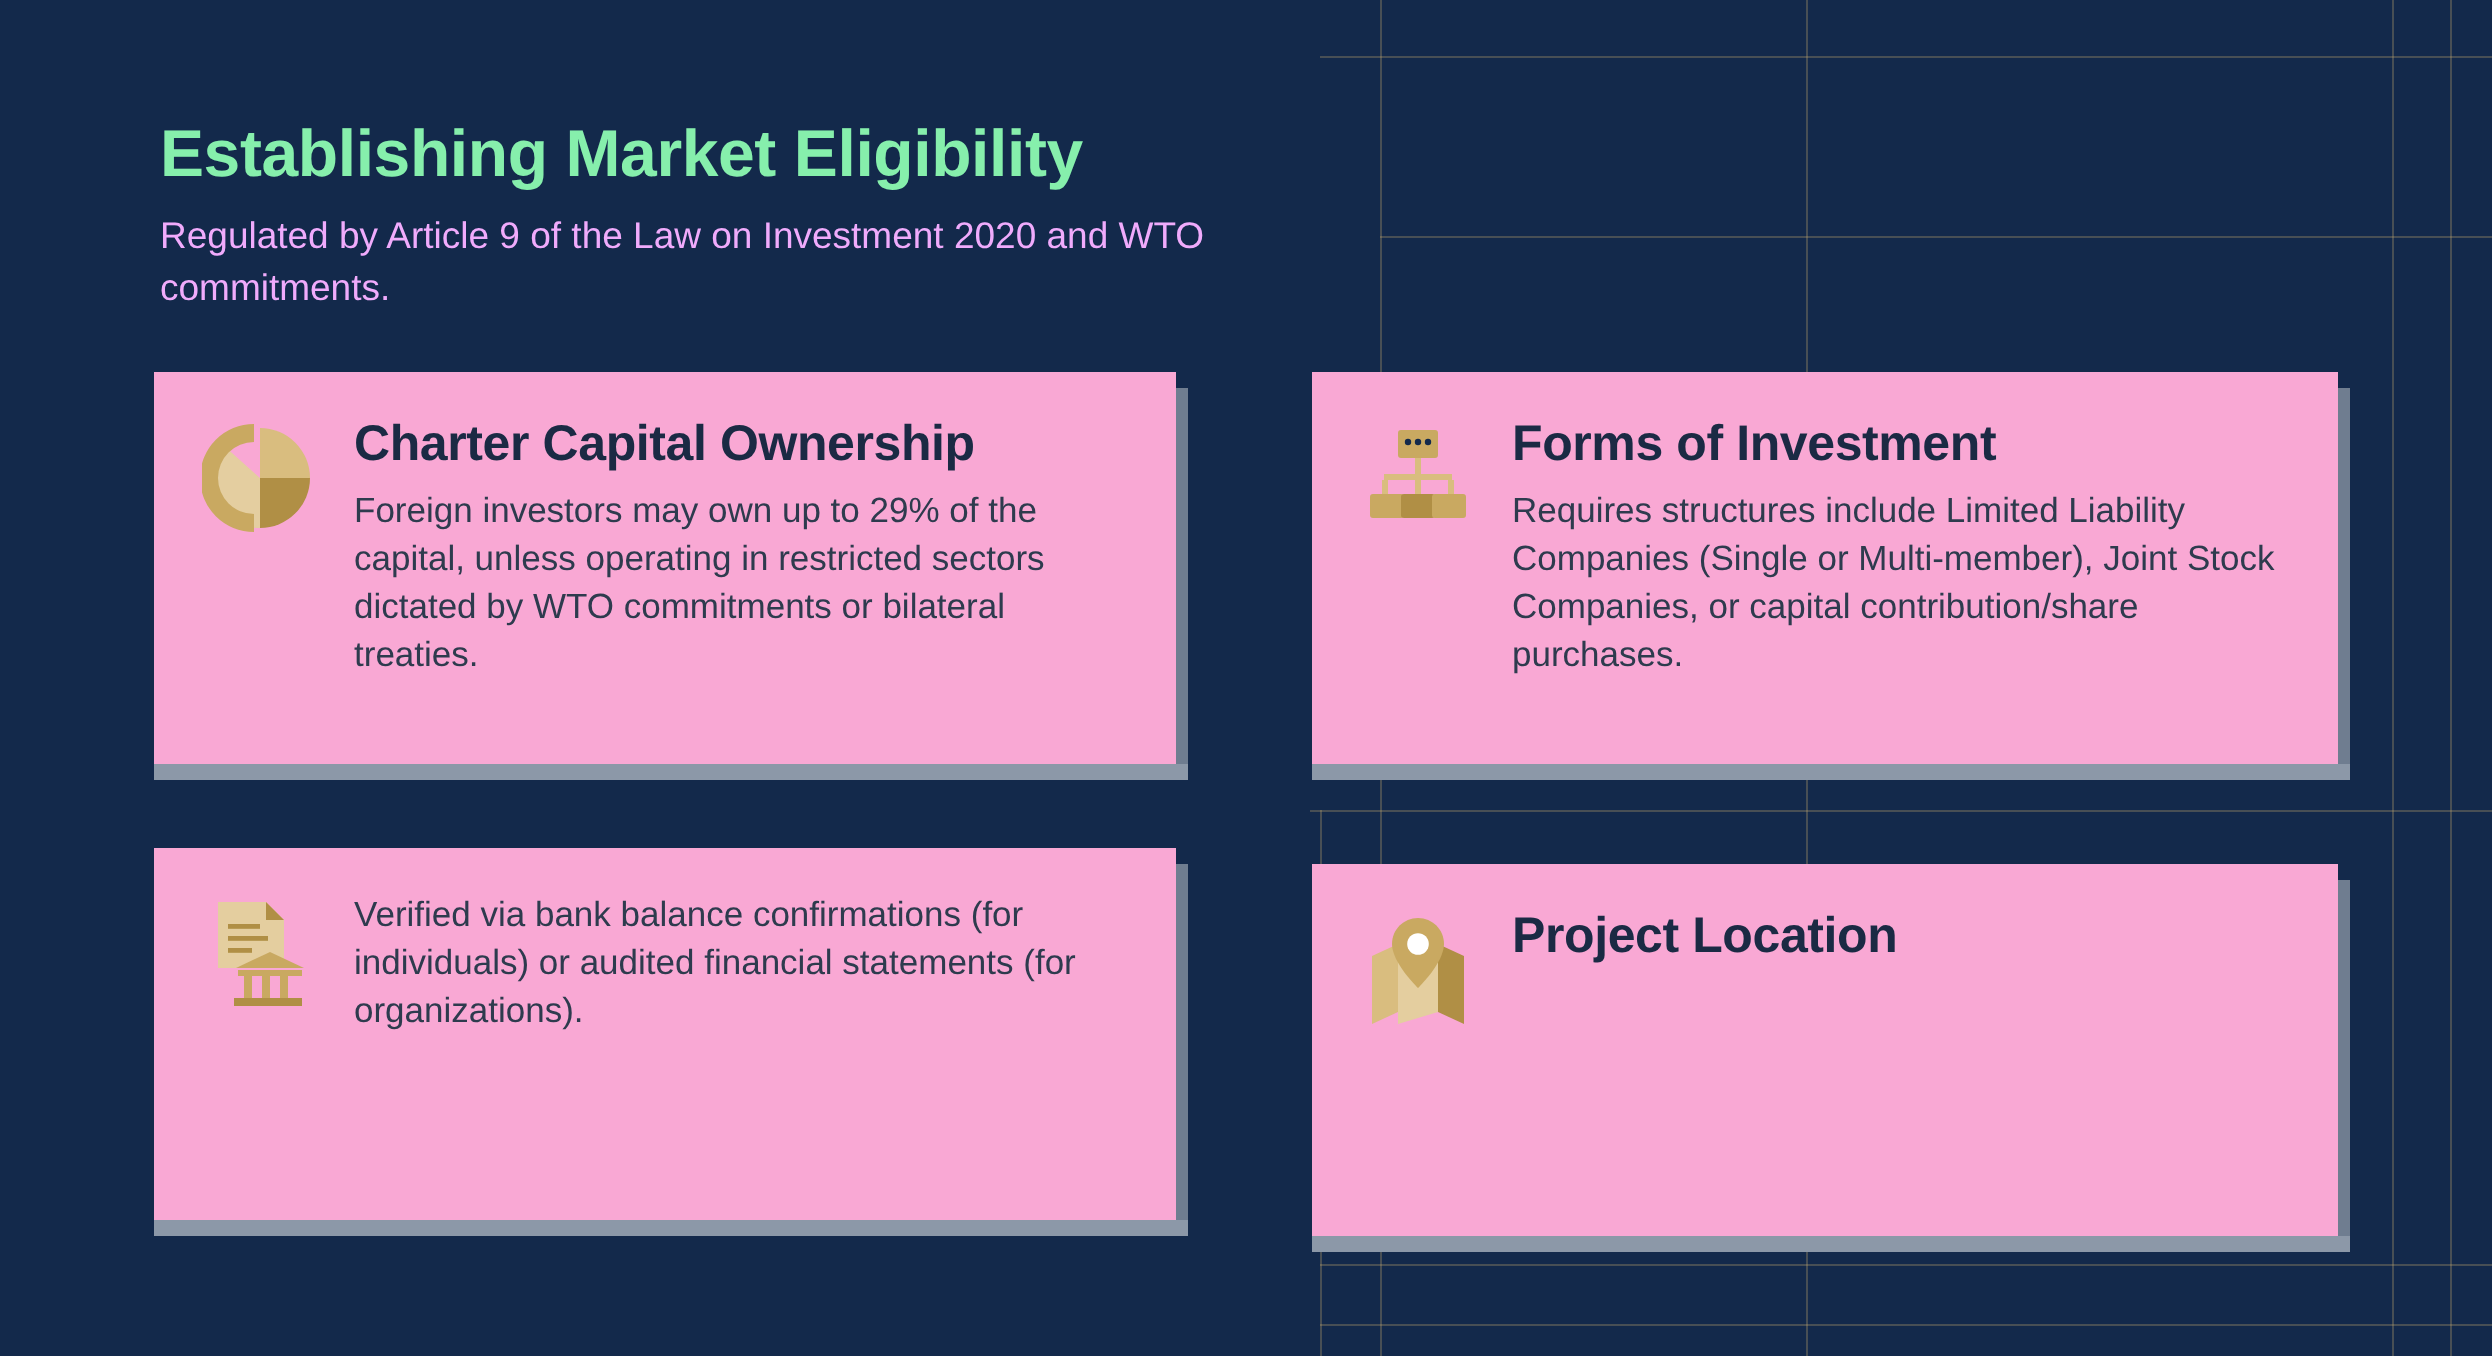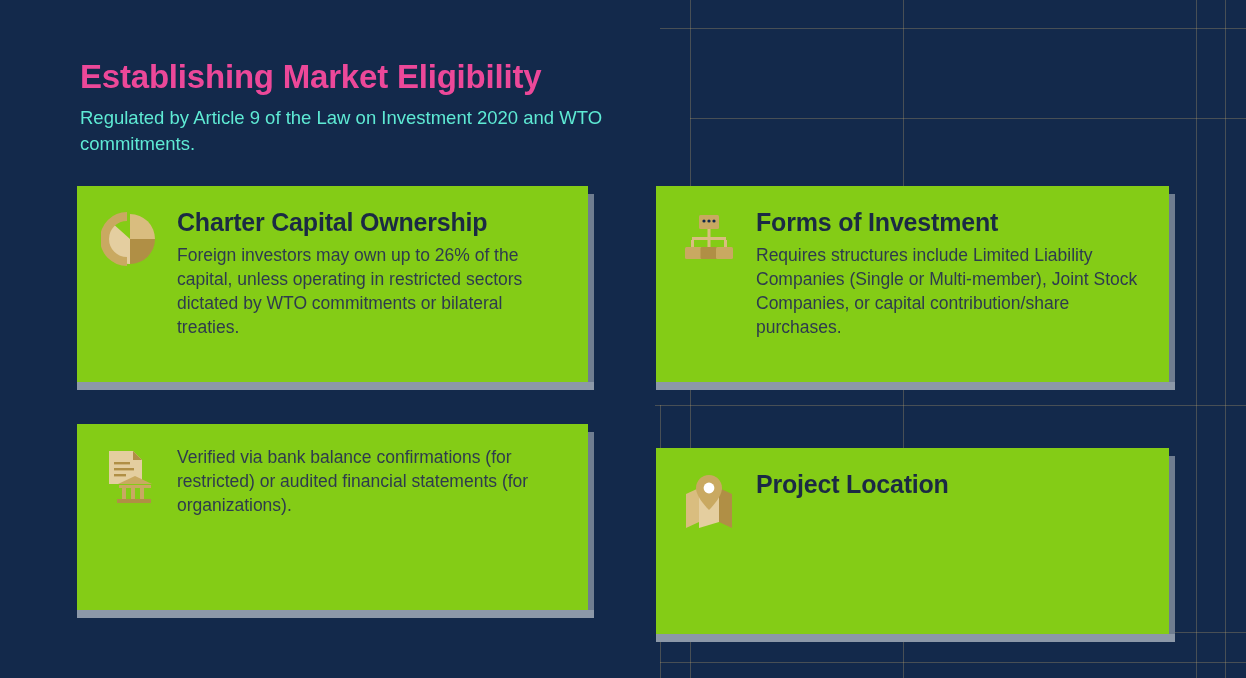--- a/index.html
+++ b/index.html
@@ -44,38 +44,38 @@
   }
 
   
   .header {
     position: absolute;
     left: 80px;
     top: 58px;
     width: 560px;
   }
   .title {
-    color: #ec4899;
+    color: #86efac;
     font-size: 33px;
     font-weight: bold;
     letter-spacing: -0.2px;
     line-height: 1.15;
   }
   .subtitle {
     margin-top: 9px;
-    color: #5eead4;
+    color: #f0abfc;
     font-size: 18.5px;
     line-height: 1.42;
     font-weight: normal;
   }
 
   
   .card {
     position: absolute;
-    background: #84cc16;
+    background: #f9a8d4;
     padding: 20px 22px 22px 22px;
     display: flex;
     gap: 16px;
     align-items: flex-start;
     box-shadow: 0 6px 0 0 rgba(255,255,255,0.06);
   }
   .card::after {
     content: "";
     position: absolute;
     left: 0; right: -6px;
@@ -88,21 +88,21 @@
     position: absolute;
     right: -6px;
     top: 8px;
     bottom: -8px;
     width: 6px;
     background: #6f7d90;
   }
   .card.c1 { left: 77px;  top: 186px; width: 511px; min-height: 196px; }
   .card.c2 { left: 656px; top: 186px; width: 513px; min-height: 196px; padding-left: 22px; }
   .card.c3 { left: 77px;  top: 424px; width: 511px; min-height: 186px; }
-  .card.c4 { left: 656px; top: 448px; width: 513px; min-height: 186px; }
+  .card.c4 { left: 656px; top: 432px; width: 513px; min-height: 186px; }
 
   .card-icon {
     flex: 0 0 62px;
     width: 62px;
     height: 62px;
     display: flex;
     align-items: center;
     justify-content: center;
     margin-top: 2px;
   }
@@ -149,21 +149,21 @@
     <div class="card-icon">
       <svg width="58" height="58" viewBox="0 0 58 58" aria-hidden="true">
         <path d="M29 29 L29 4 A25 25 0 0 1 54 29 Z" fill="#d9bd7f"></path>
         <path d="M29 29 L54 29 A25 25 0 0 1 29 54 Z" fill="#b08f45"></path>
         <path d="M29 29 L29 54 A25 25 0 0 1 10 12 Z" fill="#e4ceA0"></path>
         <path d="M26 2 A27 27 0 0 0 26 56 L26 47 A18 18 0 0 1 26 11 Z" fill="#c9a961"></path>
       </svg>
     </div>
     <div class="card-body">
       <div class="card-title">Charter Capital Ownership</div>
-      <div class="card-text">Foreign investors may own up to 26% of the capital, unless operating in restricted sectors dictated by WTO commitments or bilateral treaties.</div>
+      <div class="card-text">Foreign investors may own up to 29% of the capital, unless operating in restricted sectors dictated by WTO commitments or bilateral treaties.</div>
     </div>
   </div>
 
   <div class="card c2">
     <div class="card-icon">
       <svg width="58" height="58" viewBox="0 0 58 58" aria-hidden="true">
         <rect x="19" y="5" width="20" height="14" rx="1.5" fill="#c9a961"></rect>
         <circle cx="24" cy="11" r="1.6" fill="#13294b"></circle>
         <circle cx="29" cy="11" r="1.6" fill="#13294b"></circle>
         <circle cx="34" cy="11" r="1.6" fill="#13294b"></circle>
@@ -193,21 +193,21 @@
         <rect x="13" y="26" width="12" height="2.4" fill="#b08f45"></rect>
         <path d="M34 28 L51 36 L17 36 Z" fill="#c9a961"></path>
         <rect x="18" y="37" width="32" height="3" fill="#c9a961"></rect>
         <rect x="21" y="40" width="4" height="11" fill="#c9a961"></rect>
         <rect x="30" y="40" width="4" height="11" fill="#c9a961"></rect>
         <rect x="39" y="40" width="4" height="11" fill="#c9a961"></rect>
         <rect x="16" y="51" width="34" height="4" fill="#b08f45"></rect>
       </svg>
     </div>
     <div class="card-body">
-      <div class="card-text">Verified via bank balance confirmations (for restricted) or audited financial statements (for organizations).</div>
+      <div class="card-text">Verified via bank balance confirmations (for individuals) or audited financial statements (for organizations).</div>
     </div>
   </div>
 
   <div class="card c4">
     <div class="card-icon">
       <svg width="58" height="58" viewBox="0 0 58 58" aria-hidden="true">
         <path d="M6 22 L19 16 L19 50 L6 56 Z" fill="#d9bd7f"></path>
         <path d="M39 16 L52 22 L52 56 L39 50 Z" fill="#b08f45"></path>
         <path d="M19 16 L39 22 L39 50 L19 56 Z" fill="#e4ce9f"></path>
         <path d="M29 3 C21.8 3 16 8.8 16 16 C16 25.5 29 38 29 38 C29 38 42 25.5 42 16 C42 8.8 36.2 3 29 3 Z" fill="#c9a961"></path>

